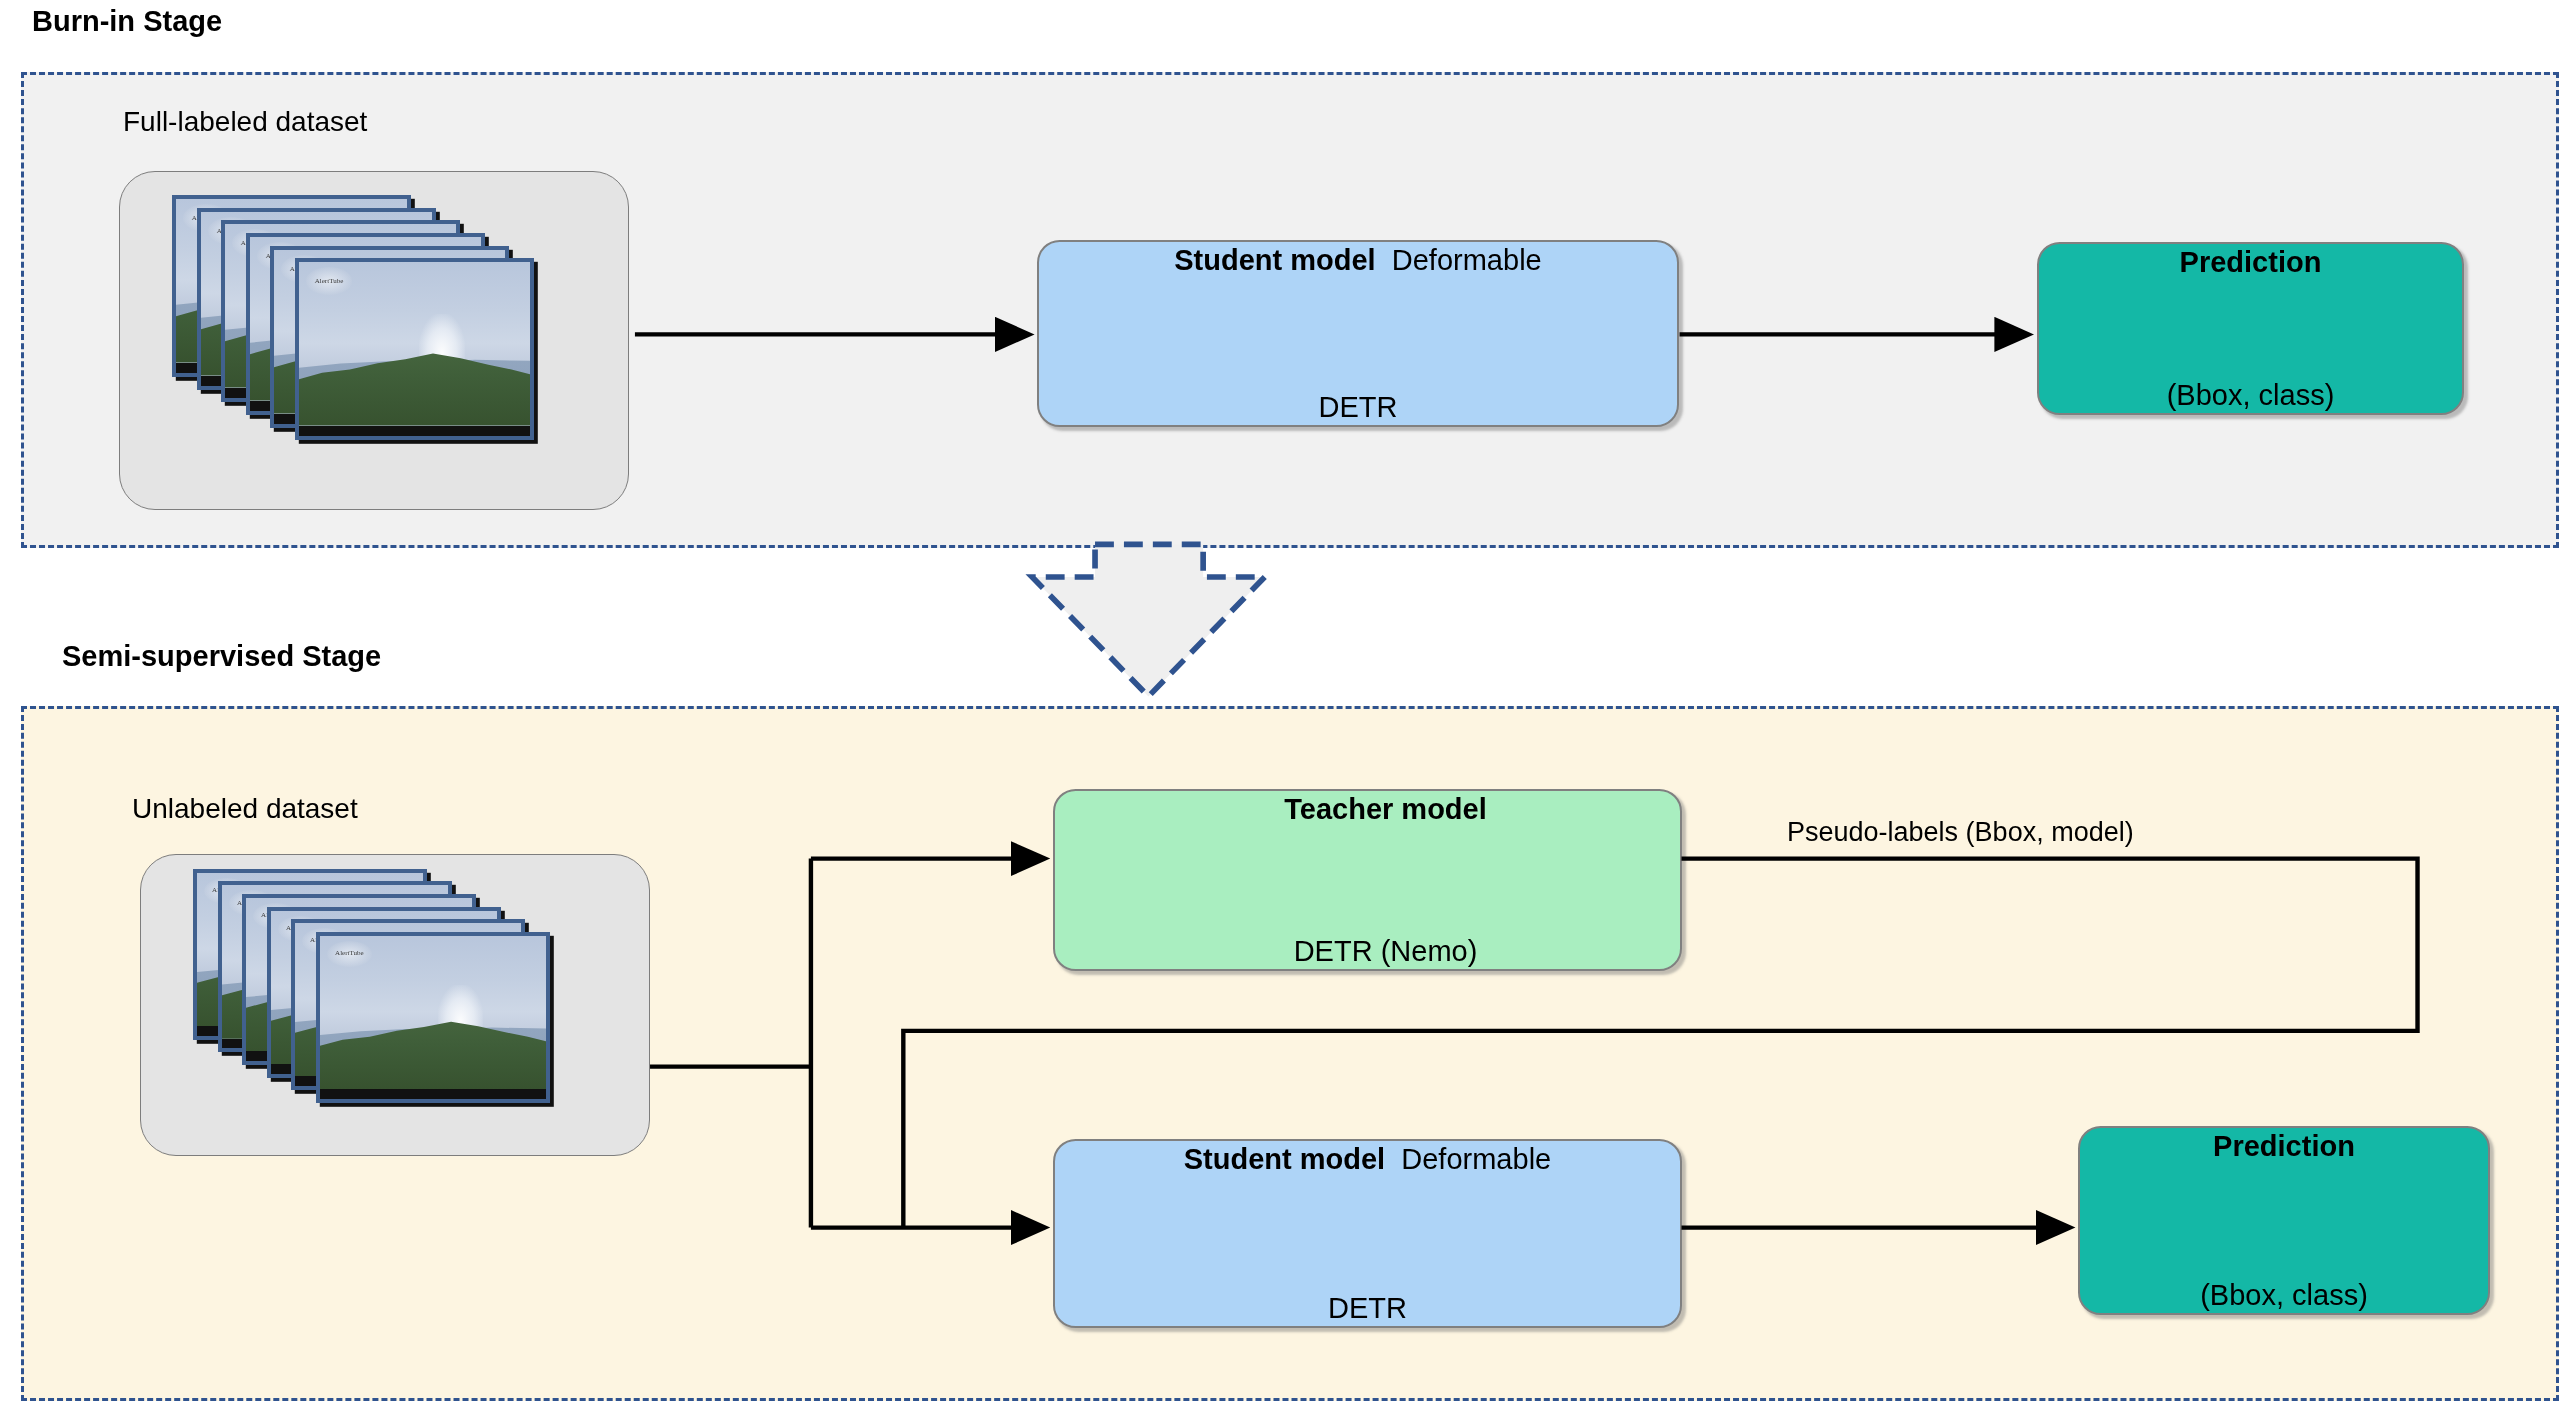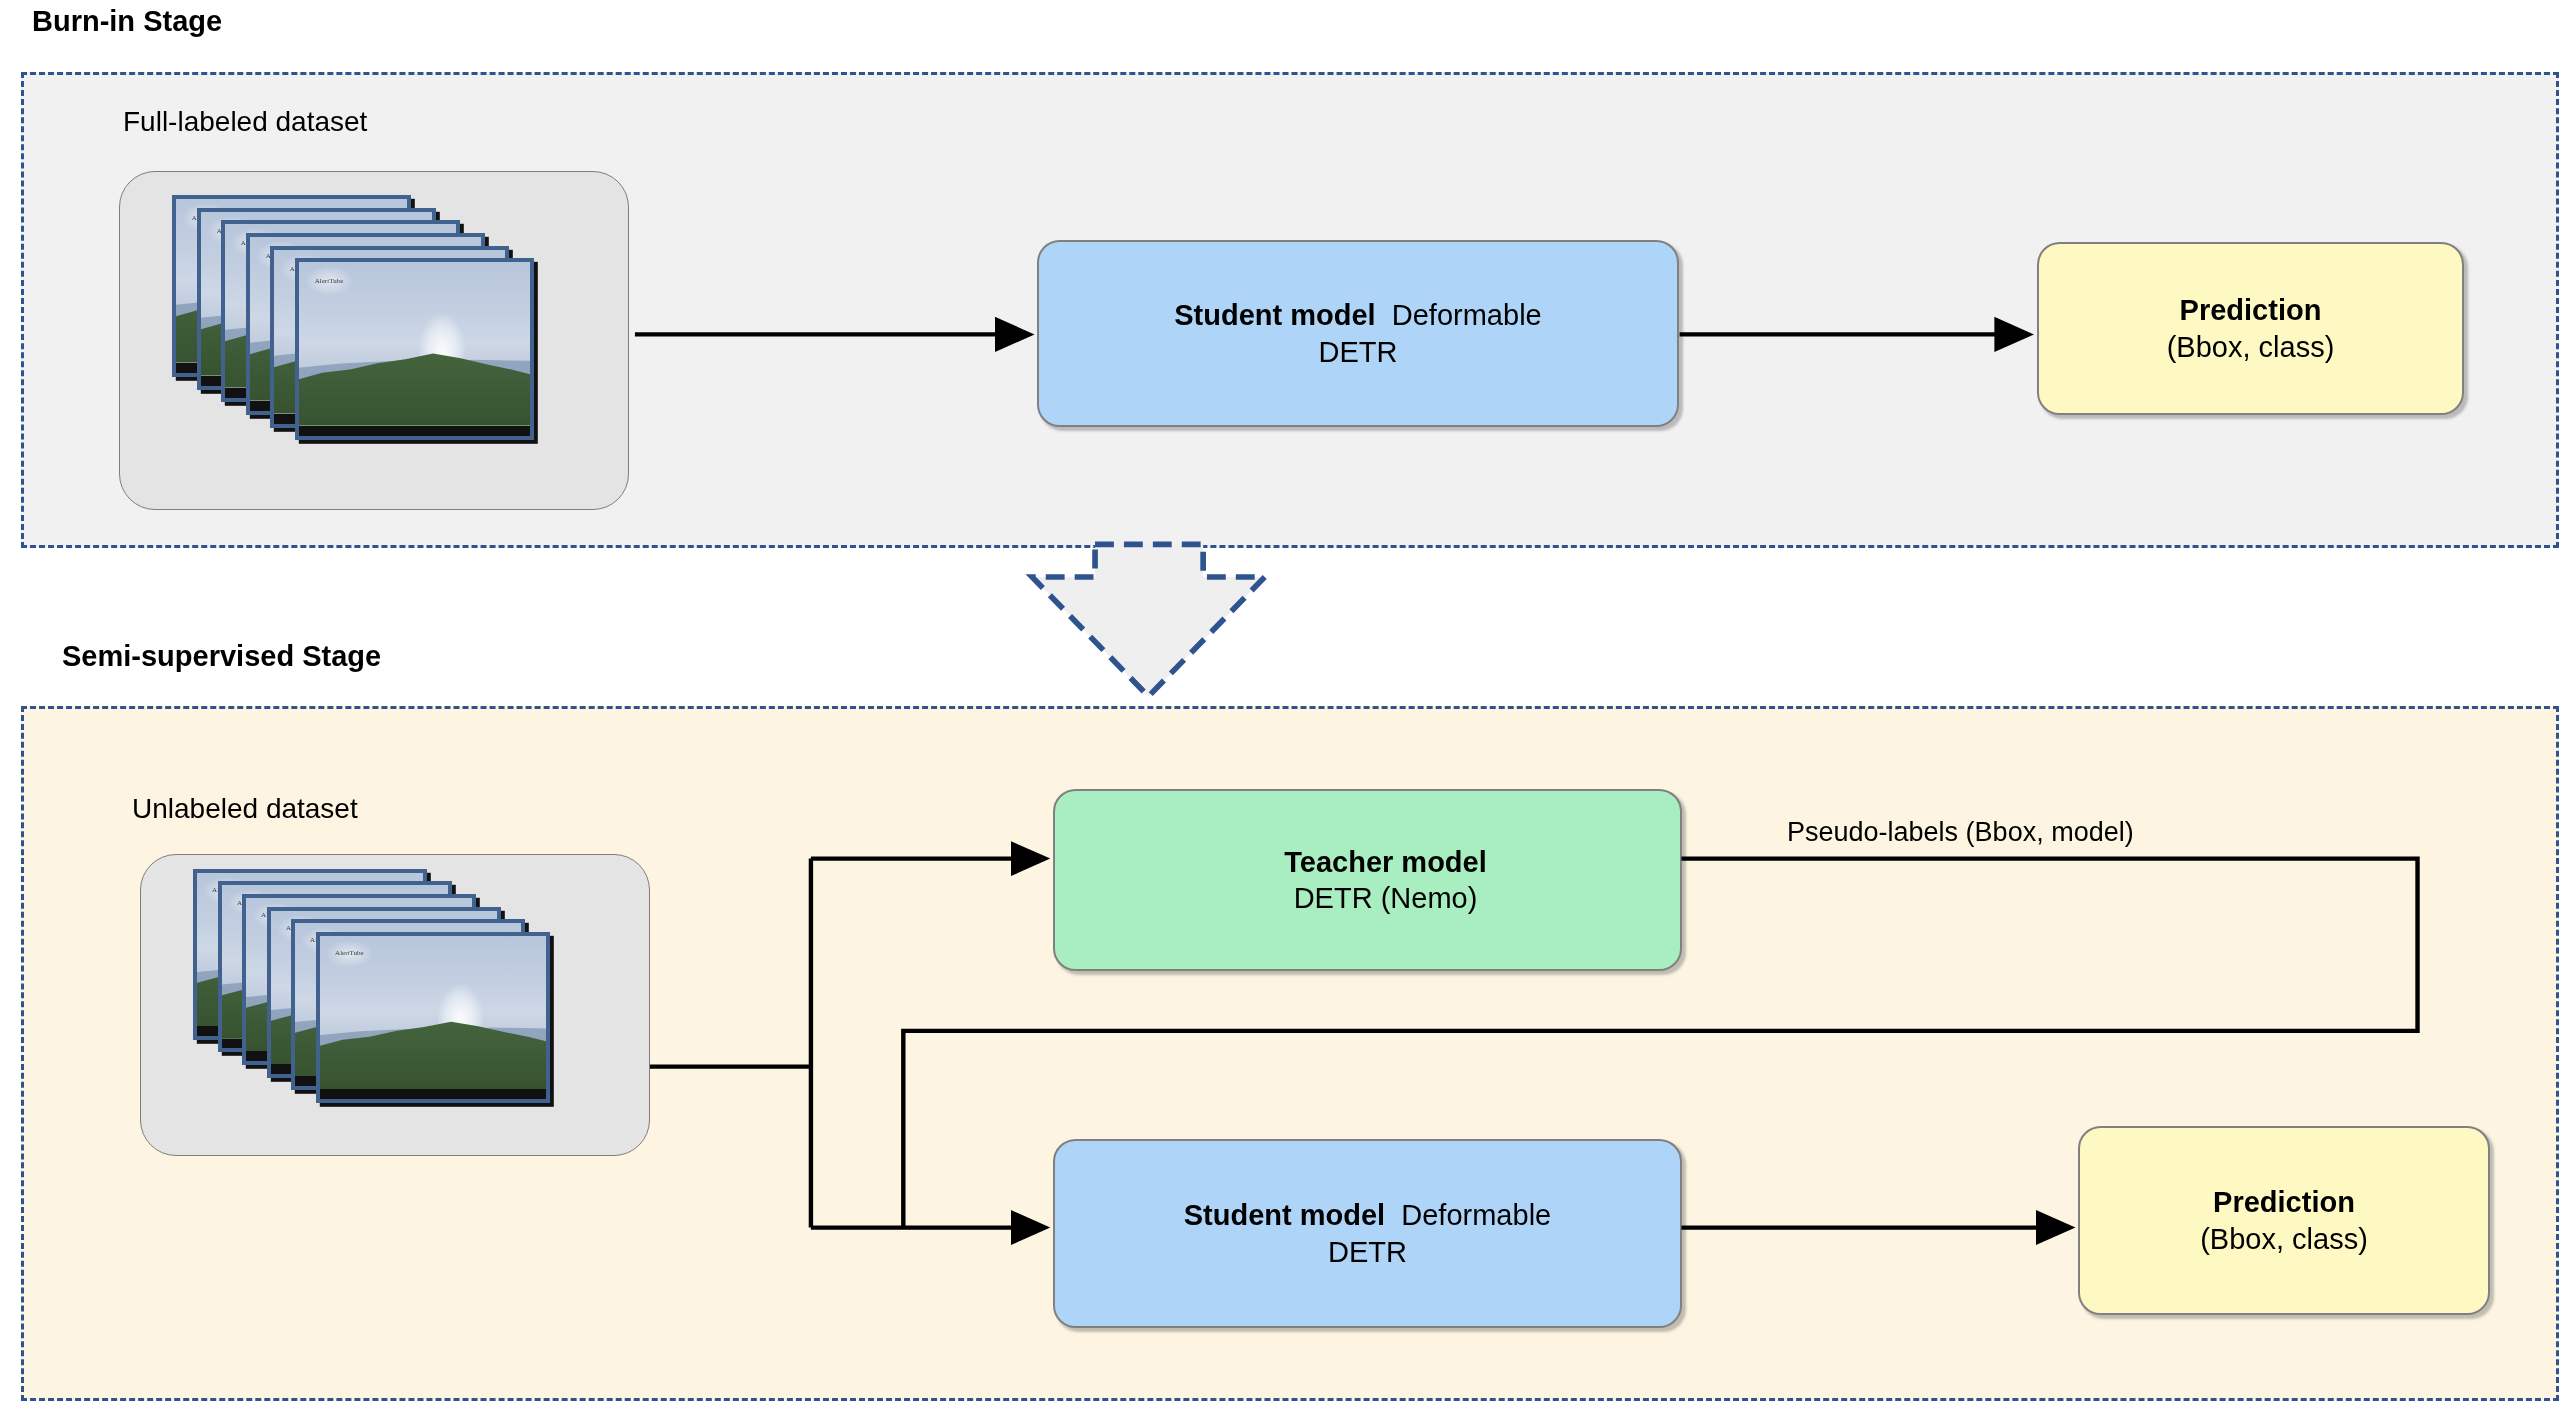--- a/index.html
+++ b/index.html
@@ -66,30 +66,30 @@
       color:#3a3a3a;font-size:7px;line-height:1;display:flex;align-items:center;justify-content:center;
       font-family:"Liberation Serif", serif;overflow:hidden;}
 
   
   .node{
     position:absolute;
     border:2.5px solid #808080;
     border-radius:22.6px;
     box-sizing:border-box;
     display:flex;flex-direction:column;
-    align-items:center;justify-content:center;
+    align-items:center;justify-content:space-between;
     text-align:center;
     box-shadow:3.1px 3.1px 2.5px rgba(120,120,120,0.45);
   }
   .node .l1{font-size:29px;line-height:1.25;}
   .node .l2{font-size:29px;line-height:1.25;}
   .bold{font-weight:bold;}
   .blue-node{background:#aed4f7;}
   .green-node{background:#a9eec0;padding-left:36px;}
-  .lav-node{background:#fef9c3;}
+  .lav-node{background:#14b8a6;}
 
   
   svg.wires{position:absolute;left:0;top:0;width:2576px;height:1413px;overflow:visible;}
 
   .edge-label{
     position:absolute;font-size:27px;color:#000;white-space:nowrap;
   }
 </style>
 </head>
 <body>

